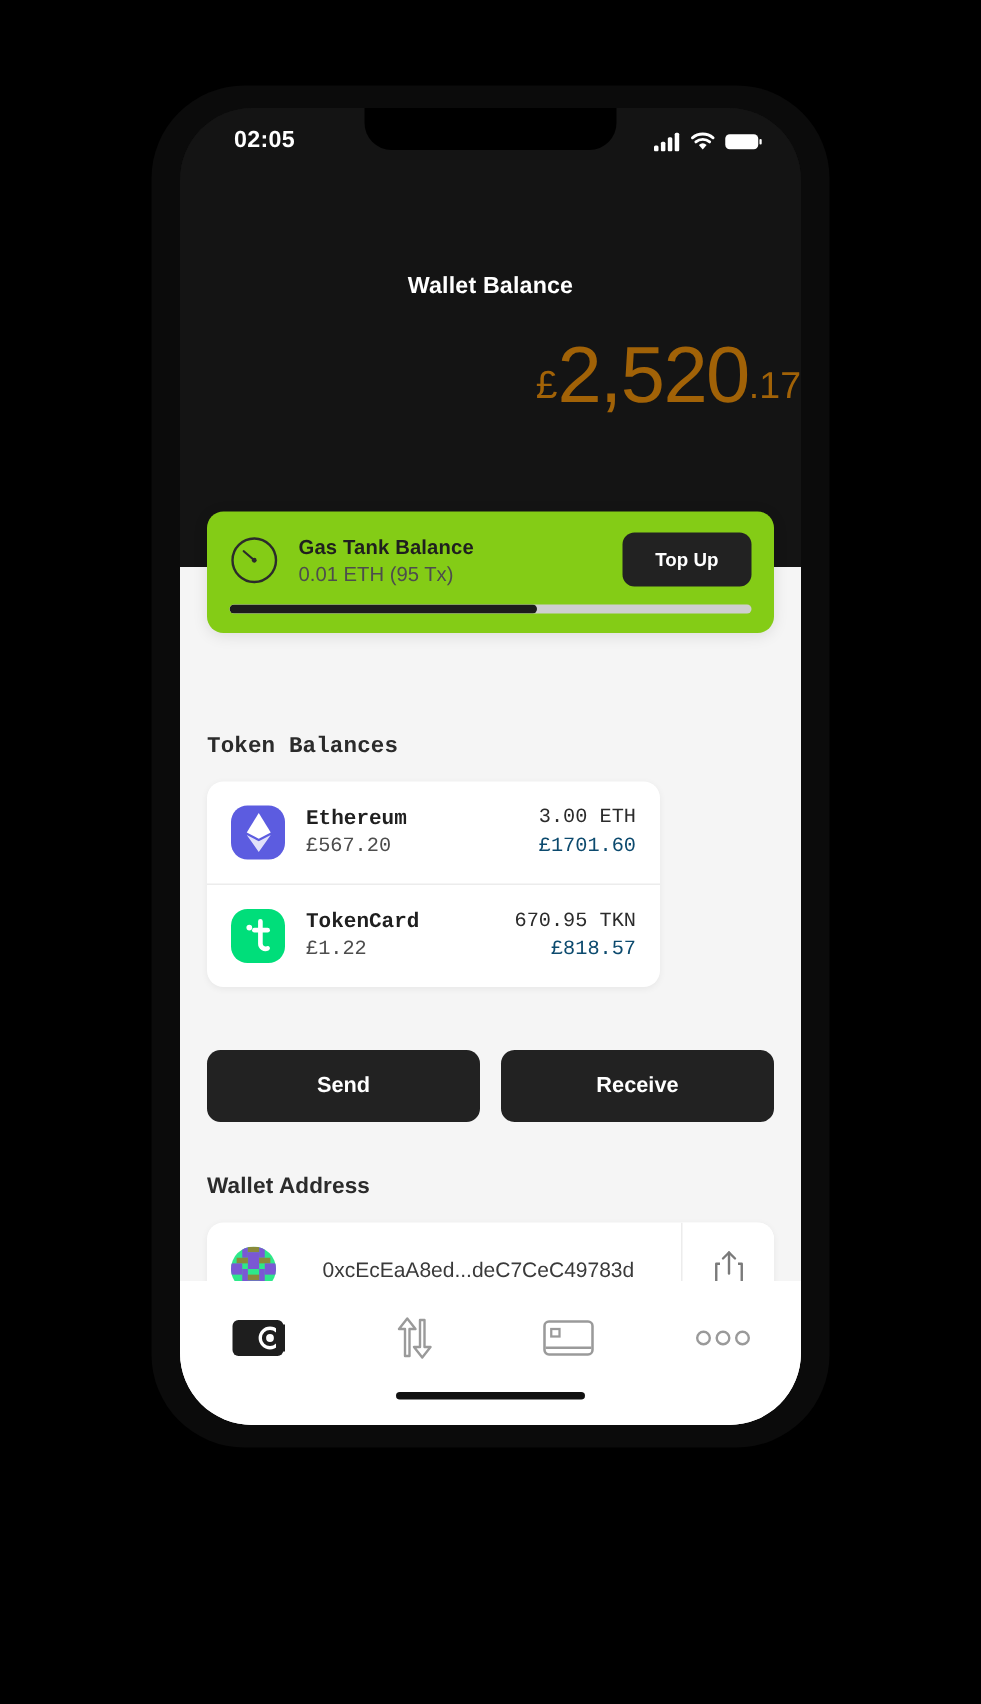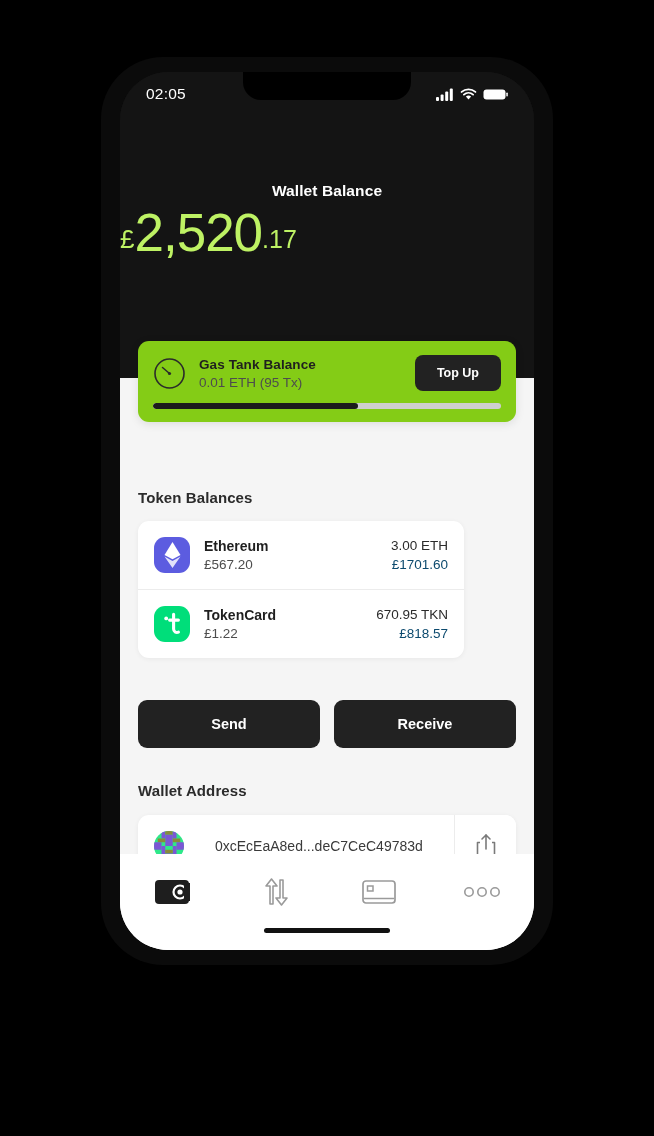--- a/index.html
+++ b/index.html
@@ -58,22 +58,23 @@
     height: 44px;
     display: flex;
     align-items: center;
     justify-content: space-between;
     padding: 0 26px;
     z-index: 35;
     color: #ffffff;
   }
   .status-time {
     font-size: 15.5px;
-    font-weight: normal;
+    font-weight: bold;
     letter-spacing: 0.2px;
+    margin-left: 10px;
   }
   .status-icons {
     display: flex;
     align-items: center;
     gap: 6px;
   }
 
   
   .header {
     position: absolute;
@@ -89,25 +90,25 @@
     left: 0;
     right: 0;
     text-align: center;
     color: #ffffff;
     font-size: 15.5px;
     font-weight: bold;
     letter-spacing: 0.1px;
   }
   .balance-amount {
     position: absolute;
-    top: 130px;
+    top: 148px;
     left: 0;
     right: 0;
-    text-align: left;
-    color: #bef264;
+    text-align: right;
+    color: #a16207;
     white-space: nowrap;
   }
   .bal-cur { font-size: 26px; font-weight: 300; vertical-align: 3px; }
   .bal-main { font-size: 53px; font-weight: 300; letter-spacing: -1px; }
   .bal-dec { font-size: 25px; font-weight: 300; vertical-align: 3px; }
 
   
   .content {
     position: absolute;
     top: 306px;
@@ -175,21 +176,21 @@
 
   
   .section-label {
     font-size: 15px;
     font-weight: bold;
     color: #2b2b2b;
     letter-spacing: 0.1px;
   }
 
   
-  .token-section { position: absolute; top: 111px; left: 18px; width: 326px; }
+  .token-section { position: absolute; top: 111px; left: 18px; width: 302px; font-family: Liberation Mono, monospace; }
   .token-card {
     margin-top: 15px;
     background: #ffffff;
     border-radius: 11px;
     box-shadow: 0 1px 5px rgba(0,0,0,0.06);
     overflow: hidden;
   }
   .token-row {
     display: flex;
     align-items: center;

